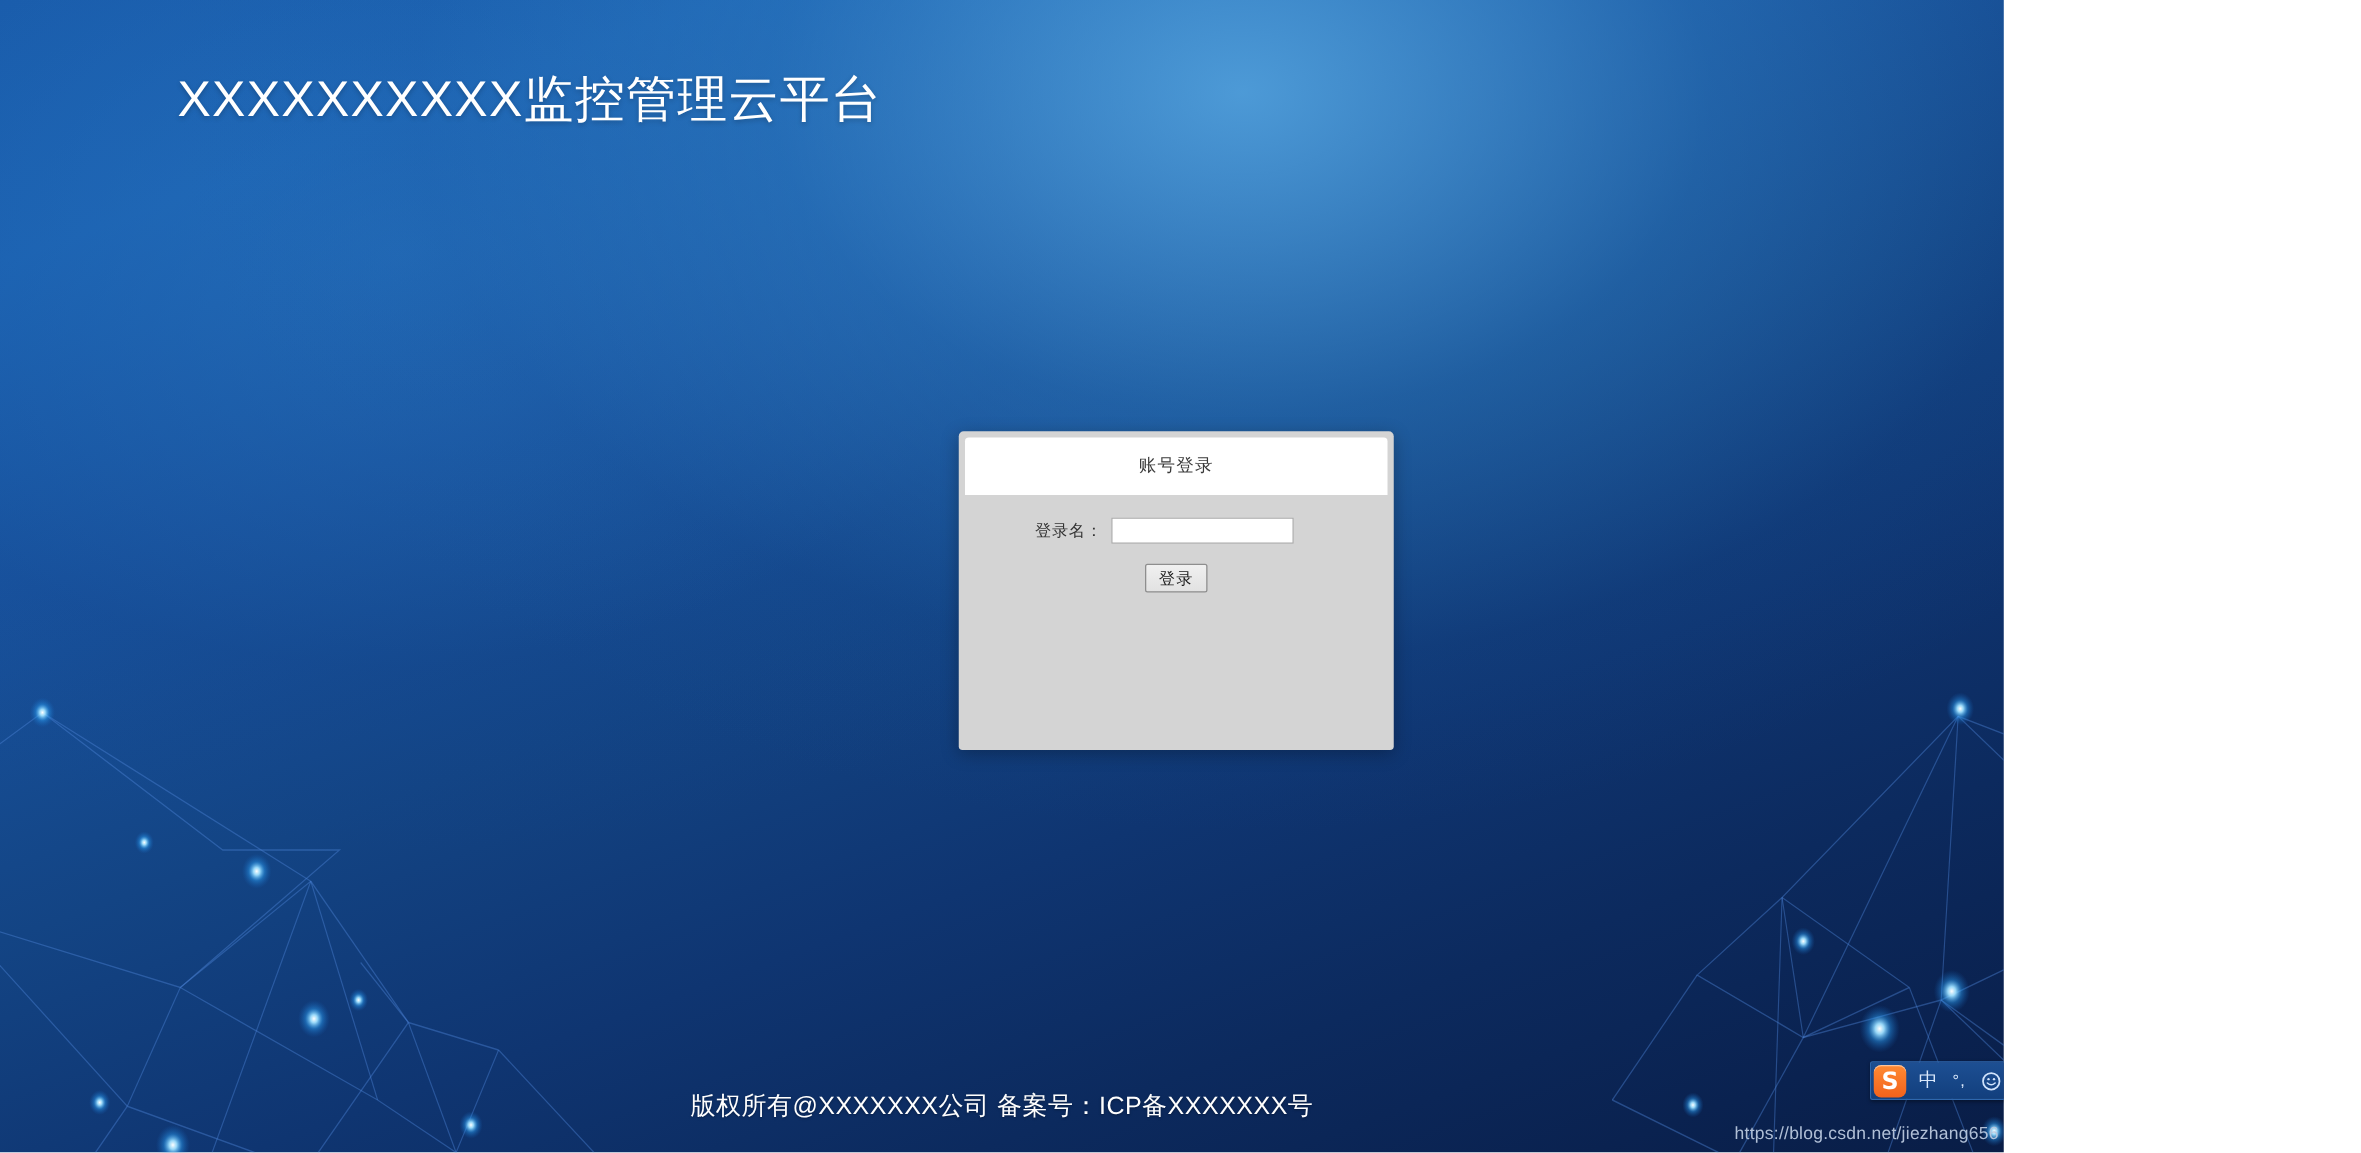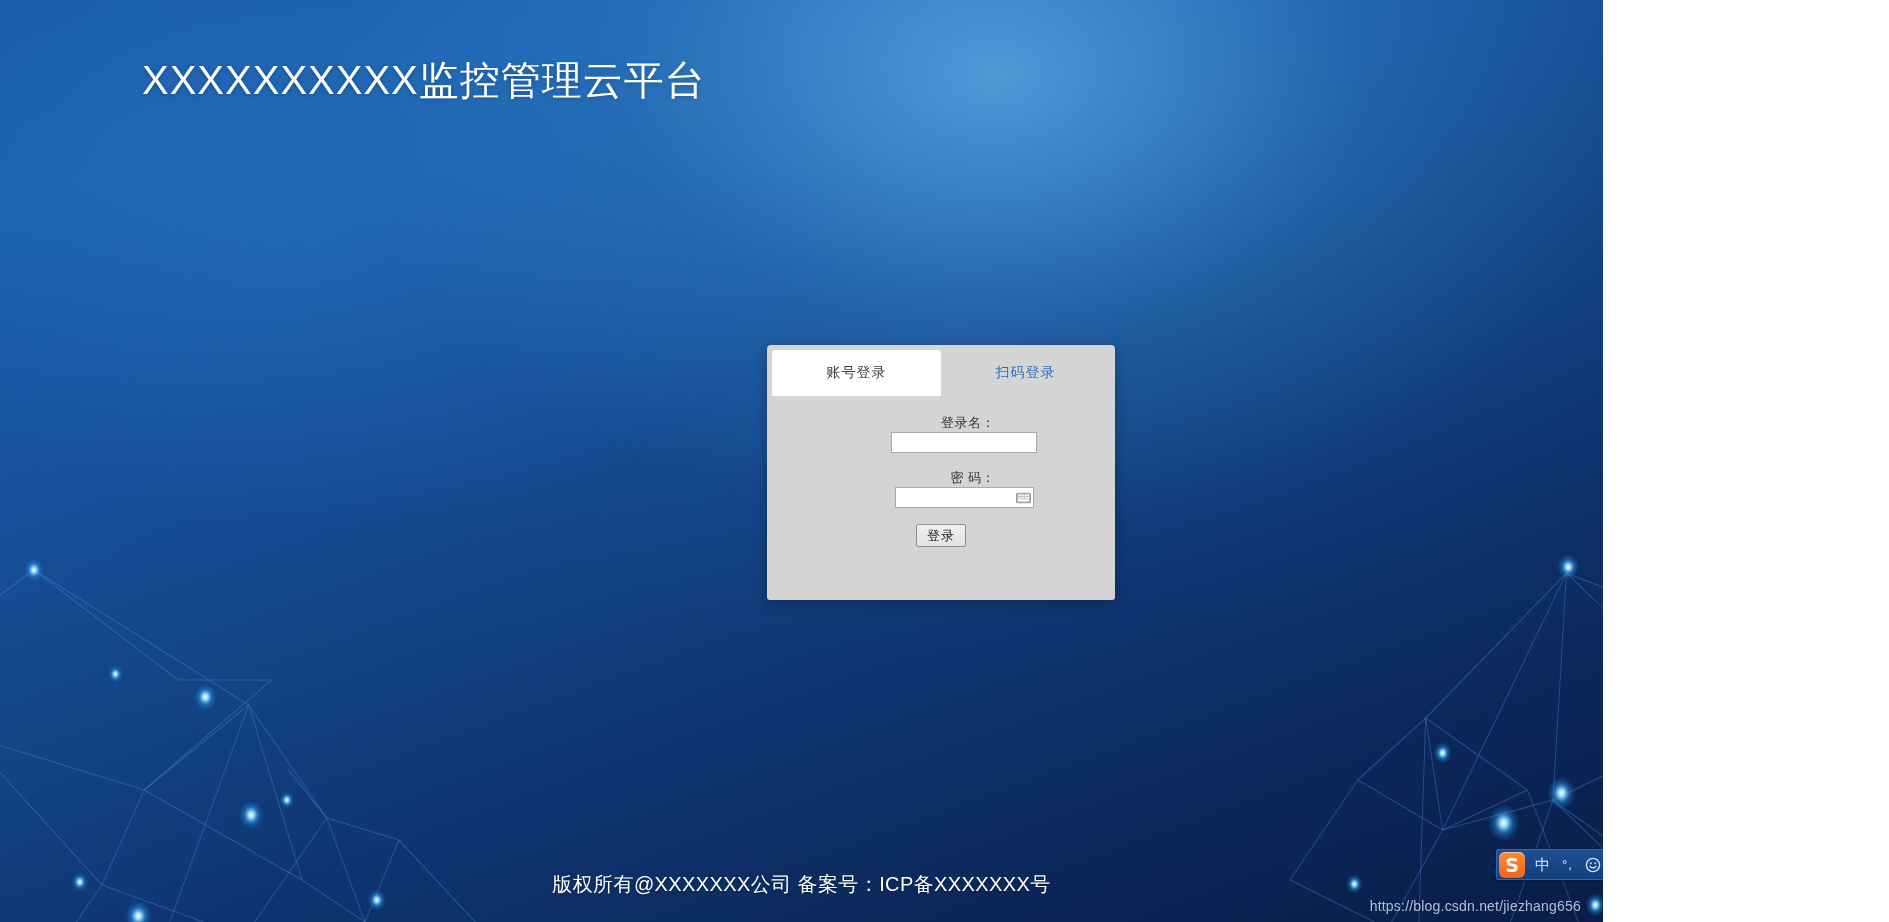--- a/index.html
+++ b/index.html
@@ -81,21 +81,20 @@
 
   .form-area {
     padding: 18px 0 0 0;
   }
   .form-row {
     display: flex;
     align-items: center;
     justify-content: flex-start;
     margin-bottom: 16px;
     padding-left: 46px;
-    flex-direction: column;
   }
   .form-label {
     font-size: 13px;
     color: #333333;
     width: 76px;
     text-align: right;
     padding-right: 7px;
     white-space: nowrap;
     letter-spacing: 0.5px;
   }
@@ -151,21 +150,21 @@
     text-align: center;
     color: #ffffff;
     font-size: 20px;
     letter-spacing: 0.4px;
     text-shadow: 0 1px 2px rgba(0,0,0,0.35);
   }
 
   
   .watermark {
     position: absolute;
-    right: 22px;
+    right: 4px;
     bottom: 8px;
     color: #b9c8de;
     font-size: 14px;
     opacity: 0.95;
     letter-spacing: 0.2px;
     text-align: center;
   }
 
   
   .ime-bar {
@@ -281,55 +280,31 @@
   </svg>
 
   <h1 class="site-title">XXXXXXXXXX监控管理云平台</h1>
 
   <div class="login-card">
 
     <div class="tabs">
       <div class="tab active">
         <span>账号登录</span>
       </div>
-      <div class="tab">
-        <span>扫码登录</span>
-      </div>
     </div>
 
     <div class="form-area">
 
       <div class="form-row">
         <span class="form-label">登录名：</span>
         <span class="field-wrap">
           <input class="text-field" type="text" placeholder="" style="">
         </span>
       </div>
 
-      <div class="form-row">
-        <span class="form-label">密 码：</span>
-        <span class="field-wrap">
-          <input class="text-field pwd" type="password" placeholder="" style="">
-          <svg class="kbd-icon" viewBox="0 0 15 11">
-            <rect x="0.5" y="0.5" width="14" height="10" rx="1" fill="#b9b9b9" stroke="#9a9a9a"></rect>
-            <g fill="#ffffff">
-              <rect x="2" y="2" width="1.6" height="1.6"></rect>
-              <rect x="4.3" y="2" width="1.6" height="1.6"></rect>
-              <rect x="6.6" y="2" width="1.6" height="1.6"></rect>
-              <rect x="8.9" y="2" width="1.6" height="1.6"></rect>
-              <rect x="11.2" y="2" width="1.8" height="1.6"></rect>
-              <rect x="2" y="4.4" width="1.6" height="1.6"></rect>
-              <rect x="4.3" y="4.4" width="1.6" height="1.6"></rect>
-              <rect x="6.6" y="4.4" width="1.6" height="1.6"></rect>
-              <rect x="8.9" y="4.4" width="4.1" height="1.6"></rect>
-              <rect x="2" y="6.8" width="11" height="2"></rect>
-            </g>
-          </svg>
-        </span>
-      </div>
 
 
       <div class="btn-row">
         <button class="login-btn">登录</button>
       </div>
 
     </div>
   </div>
 
   <div class="footer">版权所有@XXXXXXX公司 备案号：ICP备XXXXXXX号</div>

